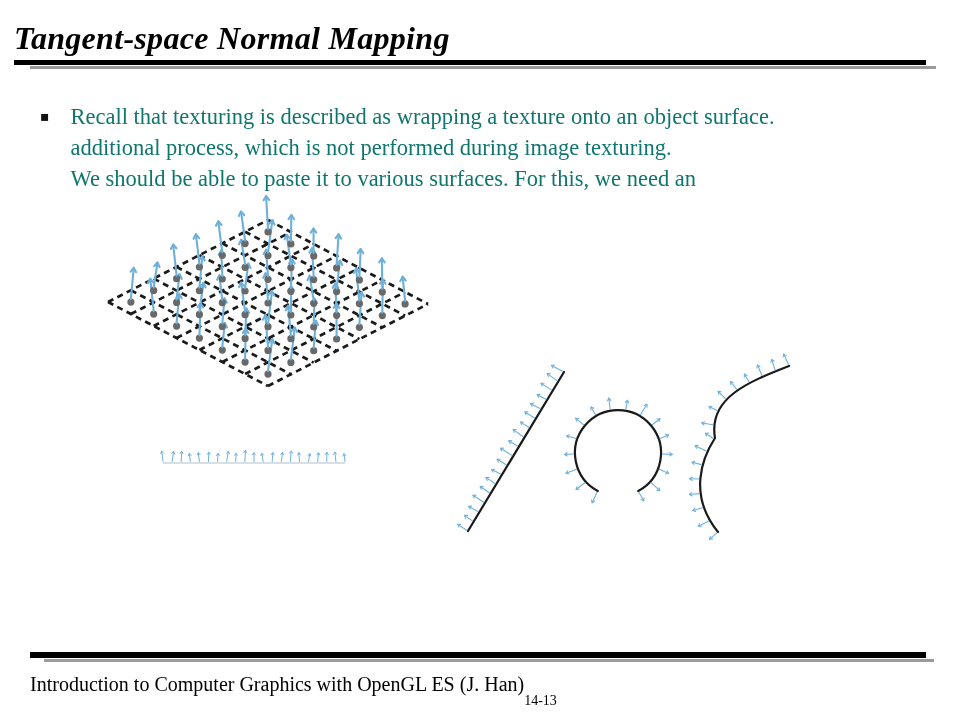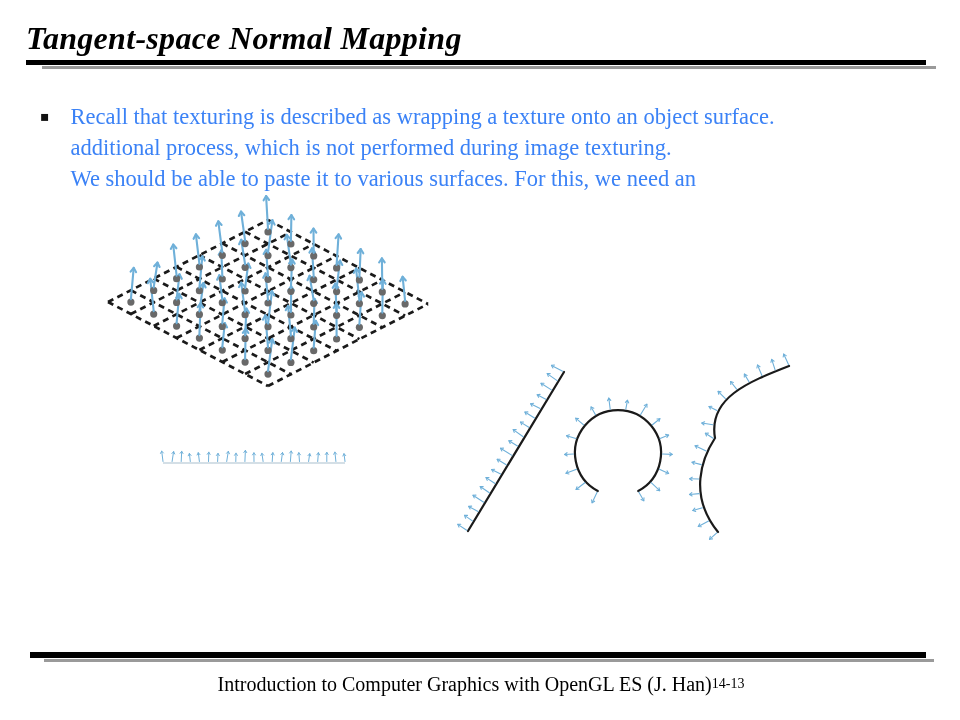--- a/index.html
+++ b/index.html
@@ -1,43 +1,43 @@
 <!DOCTYPE html>
 <html style="--rule-black: #000000; --rule-gray: #9a9a9a; --line-dark: #1a1a1a; --baseline-gray: #a9bfcd;"><head>
 <meta charset="utf-8">
 <style>
   html,body{margin:0;padding:0;}
   body{
     width:960px;height:720px;position:relative;overflow:hidden;
     background:#ffffff;
     font-family:"Liberation Serif", serif;
   }
-  .title-wrap{position:absolute;left:26px;top:18px;right:24px;}
+  .title-wrap{position:absolute;left:14px;top:18px;right:24px;}
   .slide-title{
     margin:0;font-size:32px;line-height:40px;font-weight:bold;font-style:italic;
     color:#000;letter-spacing:.3px;white-space:nowrap;
   }
   .rule{position:relative;height:11px;margin-top:2px;}
   .rule .black{position:absolute;left:0;right:10px;top:0;height:5px;background:var(--rule-black,#000);}
   .rule .gray{position:absolute;left:16px;right:0;top:6px;height:3px;background:var(--rule-gray,#9a9a9a);}
   .bullet-row{position:absolute;left:40px;top:101px;width:890px;display:flex;align-items:flex-start;}
   .bullet-marker{
     font-family:"DejaVu Sans", sans-serif;
     font-size:14px;line-height:31px;margin-right:21px;color:#111;flex:0 0 auto;
   }
-  .bullet-text{font-size:22.5px;line-height:31px;color:#3b82f6;}
+  .bullet-text{font-size:22.5px;line-height:31px;color:#0f766e;}
   .fig-svg{position:absolute;left:0;top:0;}
   .curve{fill:none;stroke:var(--line-dark,#1a1a1a);stroke-width:2.2;stroke-linecap:round;}
   .baseline{fill:none;stroke:var(--baseline-gray,#a9bfcd);stroke-width:1;}
   .footer-rule{position:absolute;left:30px;right:26px;top:652px;height:12px;}
   .footer-rule .black{position:absolute;left:0;right:8px;top:0;height:6px;background:var(--rule-black,#000);}
   .footer-rule .gray{position:absolute;left:14px;right:0;top:7px;height:3px;background:var(--rule-gray,#9a9a9a);}
-  .footer-bar{position:absolute;left:30px;right:28px;top:673px;display:flex;justify-content:center;align-items:flex-start;}
+  .footer-bar{position:absolute;left:30px;right:28px;top:673px;display:flex;justify-content:flex-start;align-items:flex-start;}
   .footer-text{font-size:20px;color:#000;}
-  .page-num{font-size:14px;color:#000;margin-top:3px;}
+  .page-num{font-size:14px;color:#000;margin-top:20px;}
 </style>
 </head>
 <body>
 
 <div class="title-wrap">
   <h1 class="slide-title">Tangent-space Normal Mapping</h1>
   <div class="rule">
     <div class="black"></div>
     <div class="gray"></div>
   </div>

